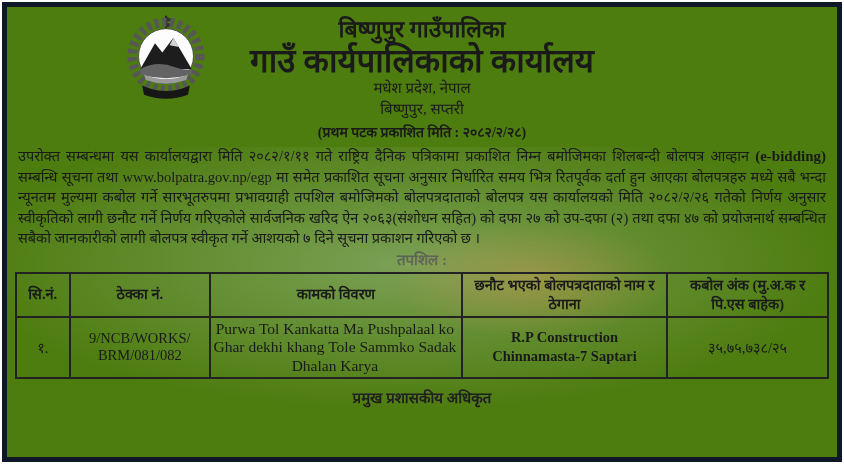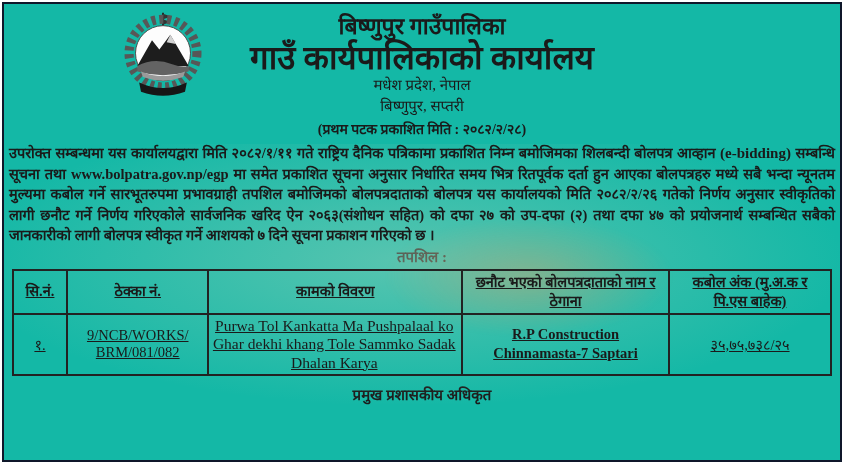--- a/index.html
+++ b/index.html
@@ -1,40 +1,40 @@
 <!DOCTYPE html>
 <html><head>
 <meta charset="utf-8">
 <style>
   * { margin:0; padding:0; box-sizing:border-box; }
   body { background:#ffffff; font-family:"Liberation Serif","DejaVu Serif",serif; color:#1a1a1a; }
   .page { width:844px; height:464px; background:#fff; padding:2px; position:relative; }
-  .frame { width:100%; height:100%; border:2px solid #0f172a; position:relative; overflow:hidden; background:#14b8a6; }
+  .frame { width:100%; height:100%; border:5px solid #0f172a; position:relative; overflow:hidden; background:#4d7c0f; }
 
   
   .wm-green { position:absolute; left:0; top:140px; width:100%; height:260px; pointer-events:none;
     background:radial-gradient(ellipse at 48% 45%, rgba(190,215,190,0.40), rgba(190,215,190,0) 72%); }
   .wm-orange { position:absolute; left:375px; top:210px; width:300px; height:125px; pointer-events:none;
     background:radial-gradient(ellipse at 50% 50%, rgba(243,152,89,0.34), rgba(243,152,89,0) 68%); filter:blur(2px); }
 
   .header { position:relative; text-align:center; padding-top:7px; }
   .emblem { position:absolute; left:112px; top:7px; width:94px; height:88px; }
   .muni-title { font-size:23px; font-weight:bold; line-height:31px; }
   .office-title { font-size:33px; font-weight:bold; line-height:33px; }
   .addr { font-size:15px; line-height:21px; }
 
   .banner { margin:5px 8px 0; background:#161616; color:#fff; text-align:center;
     font-weight:bold; font-size:17px; line-height:25px; padding:1px 0 2px; }
   .pubdate { text-align:center; font-weight:bold; font-size:14px; line-height:20px; margin-top:3px; }
 
-  .body-text { margin:3px 5px 0; text-align:justify; font-size:14.5px; line-height:20.5px; position:relative;font-weight:bold; }
+  .body-text { margin:3px 11px 0; text-align:justify; font-size:14.5px; line-height:20.5px; position:relative; }
   .body-text b { font-size:15px; }
   .tapasil { text-align:center; font-weight:bold; font-size:15px; line-height:20px; margin-top:1px; }
 
-  table { width:calc(100% - 16px); margin:2px 8px 0; border-collapse:collapse; table-layout:fixed; position:relative;text-decoration:underline; }
+  table { width:calc(100% - 16px); margin:2px 8px 0; border-collapse:collapse; table-layout:fixed; position:relative; }
   th, td { border:2px solid #222; padding:2px 4px; vertical-align:middle; }
   th { font-weight:bold; font-size:14.5px; line-height:19px; text-align:center; height:43px; }
   td { font-size:14.5px; height:57px; }
   .c-sn    { width:6.6%;  text-align:center; }
   .c-no    { width:17.3%; text-align:center; }
   .c-work  { width:31.0%; }
   .c-bidder{ width:25.3%; text-align:center; }
   .c-amt   { width:19.8%; text-align:center; }
   td.c-work { text-align:center; font-size:15.5px; line-height:18.5px; padding-left:2px; }
   td.c-bidder { font-weight:bold; line-height:19px;border-radius:14px; }

